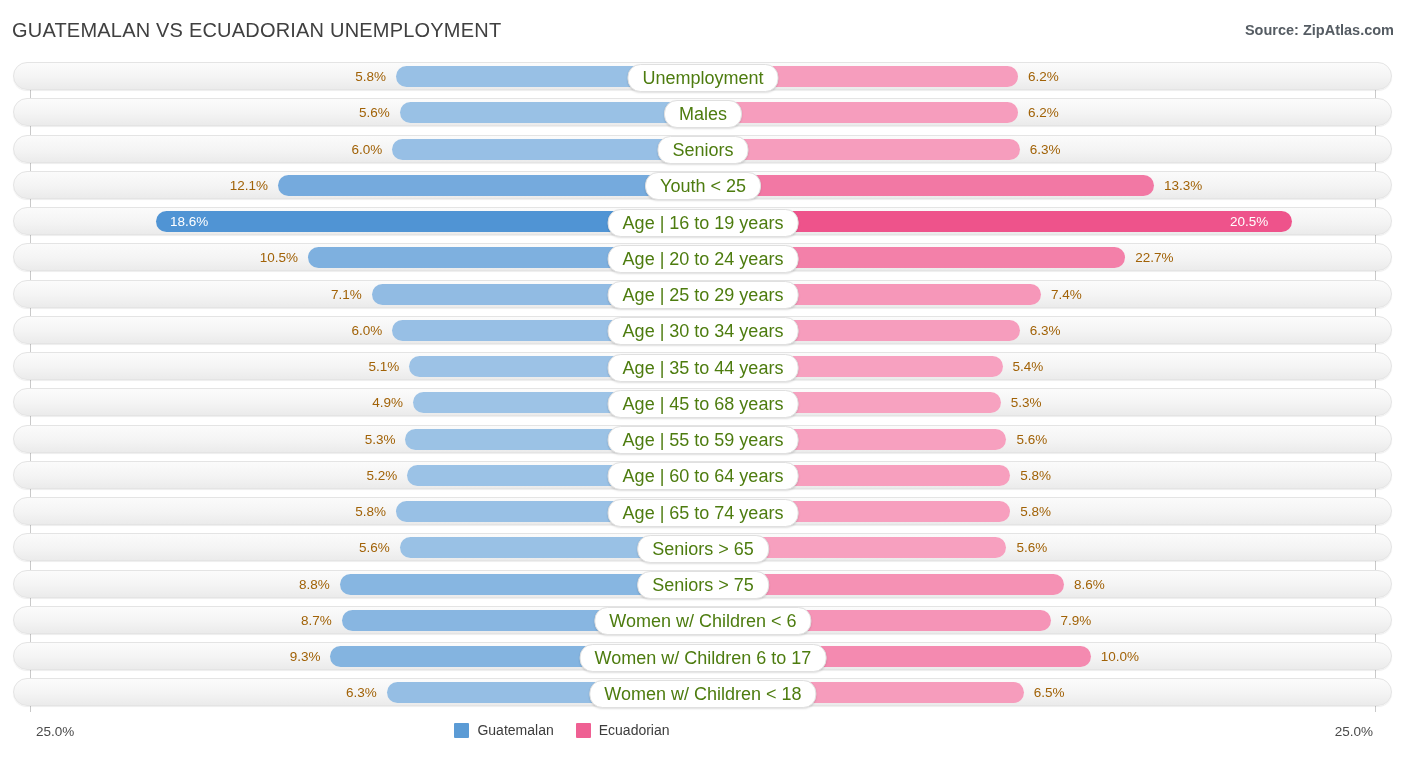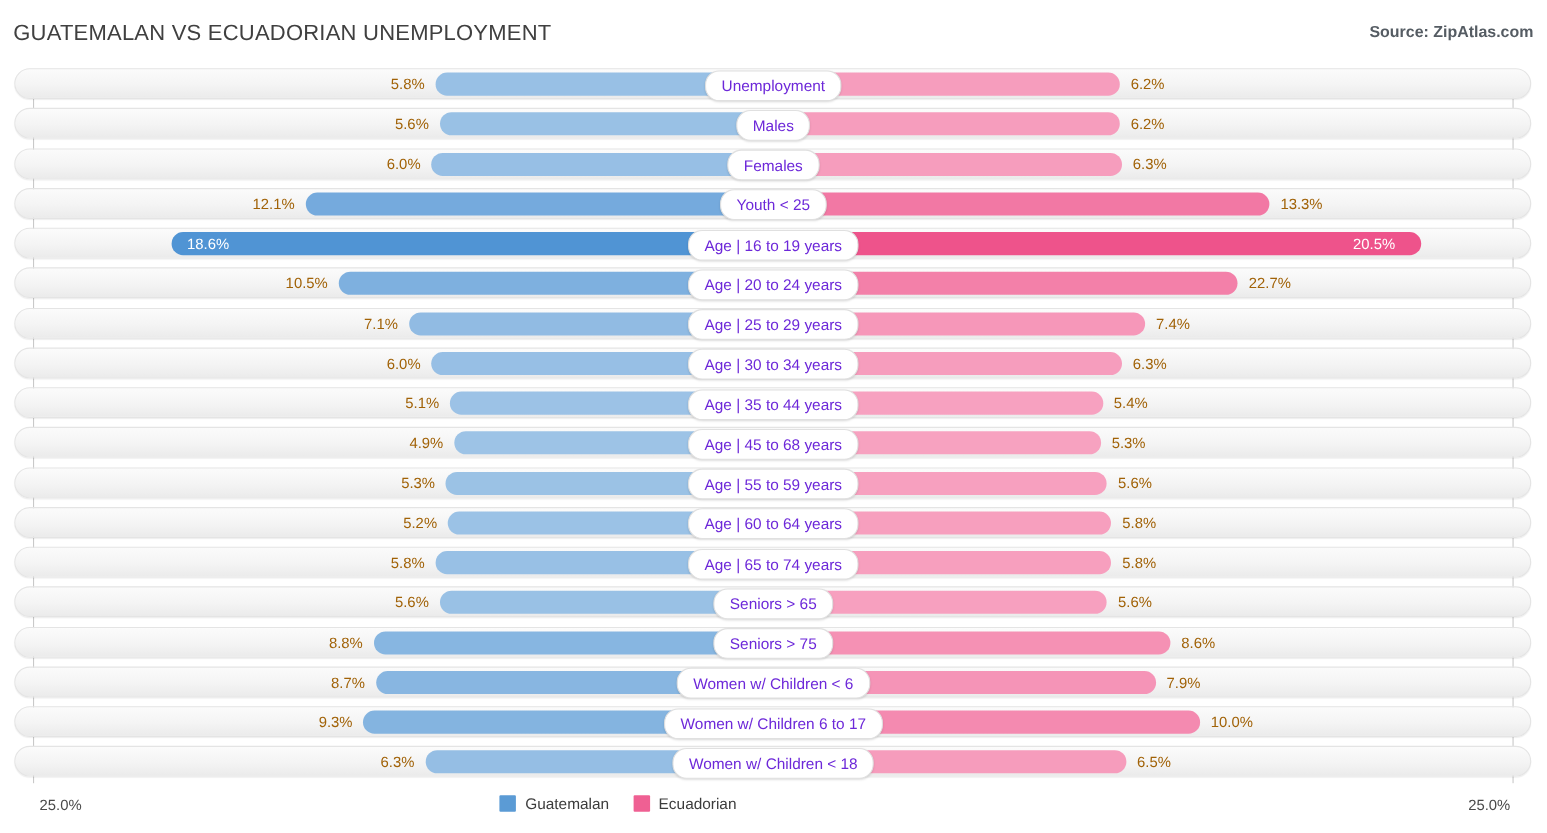--- a/index.html
+++ b/index.html
@@ -117,22 +117,22 @@
     position: absolute;
     top: 5.5px;
     left: 50%;
     transform: translateX(-50%);
     height: 26px;
     line-height: 26px;
     padding: 0 14px;
     background: #ffffff;
     border: 1px solid #e0e0e0;
     border-radius: 13px;
-    font-size: 14px;
-    color: #6d28d9;
+    font-size: 18px;
+    color: #4d7c0f;
     white-space: nowrap;
     box-shadow: 0 1px 2px rgba(0,0,0,0.13);
     z-index: 5;
   }
 
   
   .footer {
     position: absolute;
     left: 0;
     top: 718px;
@@ -202,21 +202,21 @@
         <div class="val left" style="left: 293.869px; width: 96px;">5.6%</div>
         <div class="val right" style="left: 1027.92px;">6.2%</div>
         <div class="cat-pill">Males</div>
       </div>
       <div class="row">
         <div class="track"></div>
         <div class="bar left" style="left: 392.365px; width: 310.635px; background: rgb(151, 191, 229);"></div>
         <div class="bar right" style="left: 703px; width: 316.833px; background: rgb(246, 157, 189);"></div>
         <div class="val left" style="left: 286.365px; width: 96px;">6.0%</div>
         <div class="val right" style="left: 1029.83px;">6.3%</div>
-        <div class="cat-pill">Females</div>
+        <div class="cat-pill">Seniors</div>
       </div>
       <div class="row">
         <div class="track"></div>
         <div class="bar left" style="left: 277.934px; width: 425.066px; background: rgb(117, 170, 221);"></div>
         <div class="bar right" style="left: 703px; width: 451px; background: rgb(242, 120, 164);"></div>
         <div class="val left" style="left: 171.934px; width: 96px;">12.1%</div>
         <div class="val right" style="left: 1164px;">13.3%</div>
         <div class="cat-pill">Youth &lt; 25</div>
       </div>
       <div class="row">

